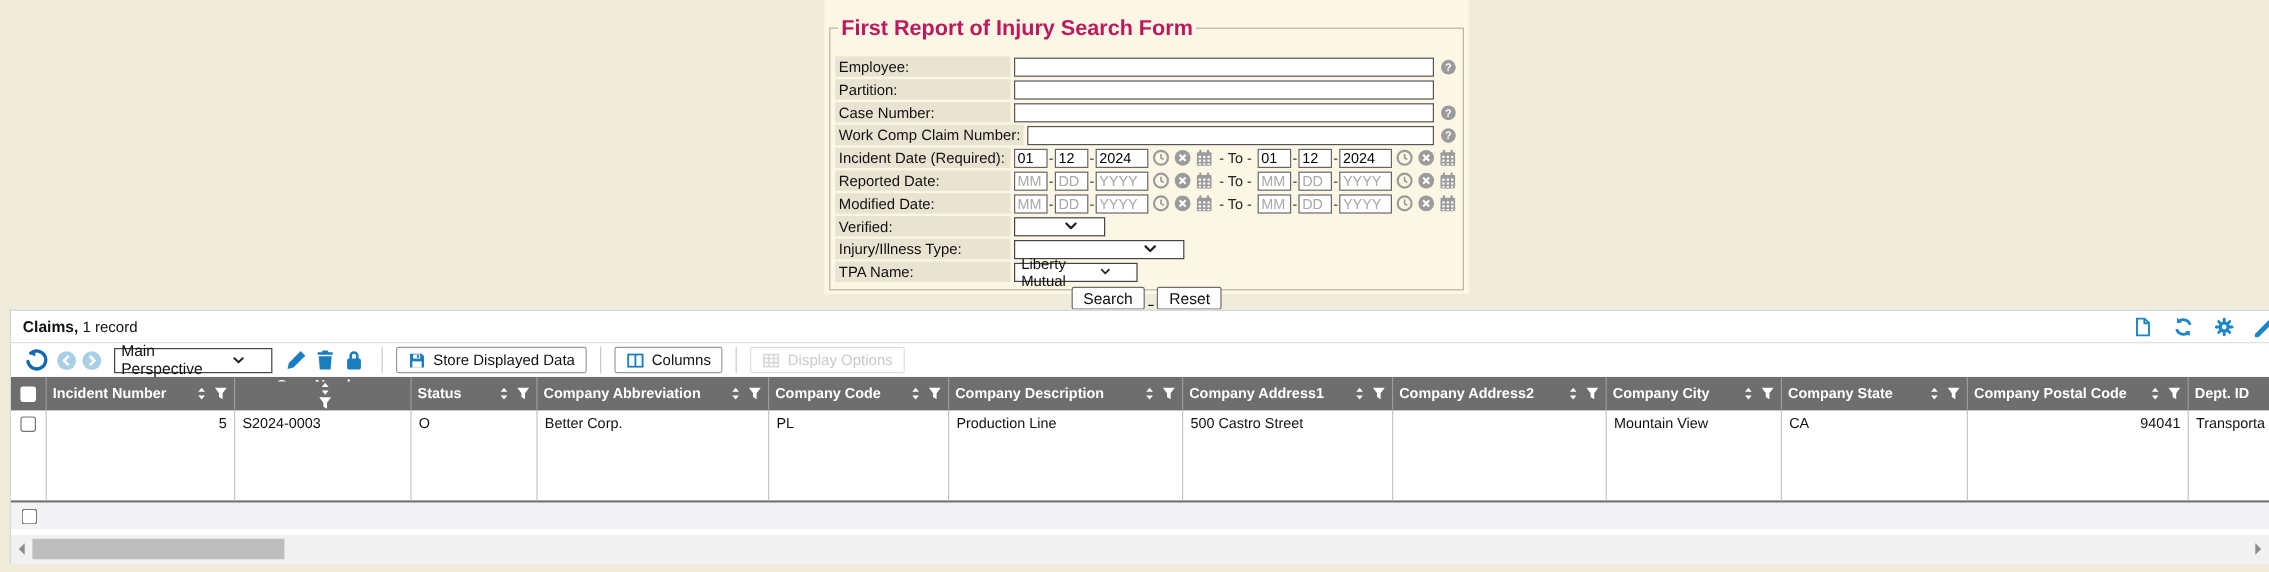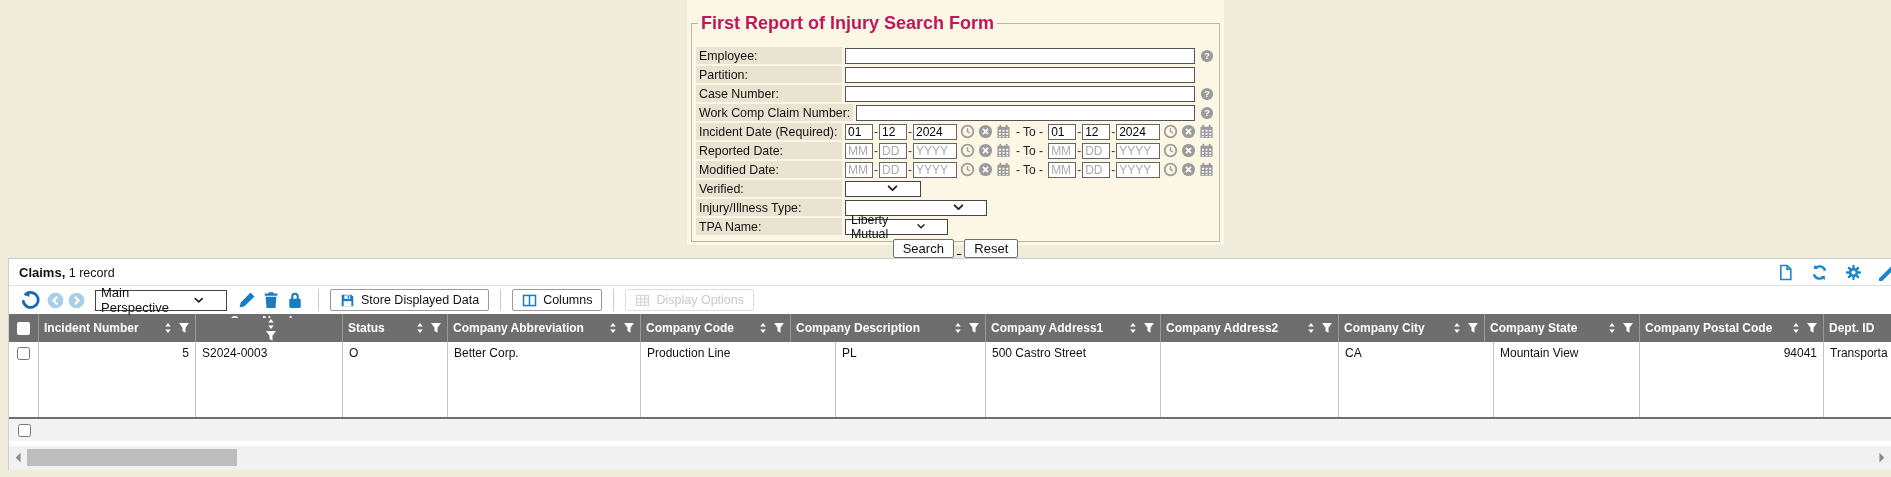--- a/index.html
+++ b/index.html
@@ -713,26 +713,26 @@
           </div>
         </div>
       <div class="trow" id="trow">
           <div class="td cb" style="width: 30px;">
             <input type="checkbox" style="">
           </div>
           <div class="td" style="width: 157px; text-align: right;">5</div>
           <div class="td" style="width: 147px;">S2024-0003</div>
           <div class="td" style="width: 105px;">O</div>
           <div class="td" style="width: 193px;">Better Corp.</div>
+          <div class="td" style="width: 150px;">PL</div>
           <div class="td" style="width: 195px;">Production Line</div>
-          <div class="td" style="width: 150px;">PL</div>
           <div class="td" style="width: 175px;">500 Castro Street</div>
           <div class="td" style="width: 178px;"></div>
+          <div class="td" style="width: 146px;">Mountain View</div>
           <div class="td" style="width: 155px;">CA</div>
-          <div class="td" style="width: 146px;">Mountain View</div>
           <div class="td" style="width: 184px; text-align: right;">94041</div>
           <div class="td" style="width: 120px;">Transporta</div>
         </div>
     </div>
 
     <div class="footer-row">
       <input type="checkbox" style="">
     </div>
 
     <div class="hscroll">

